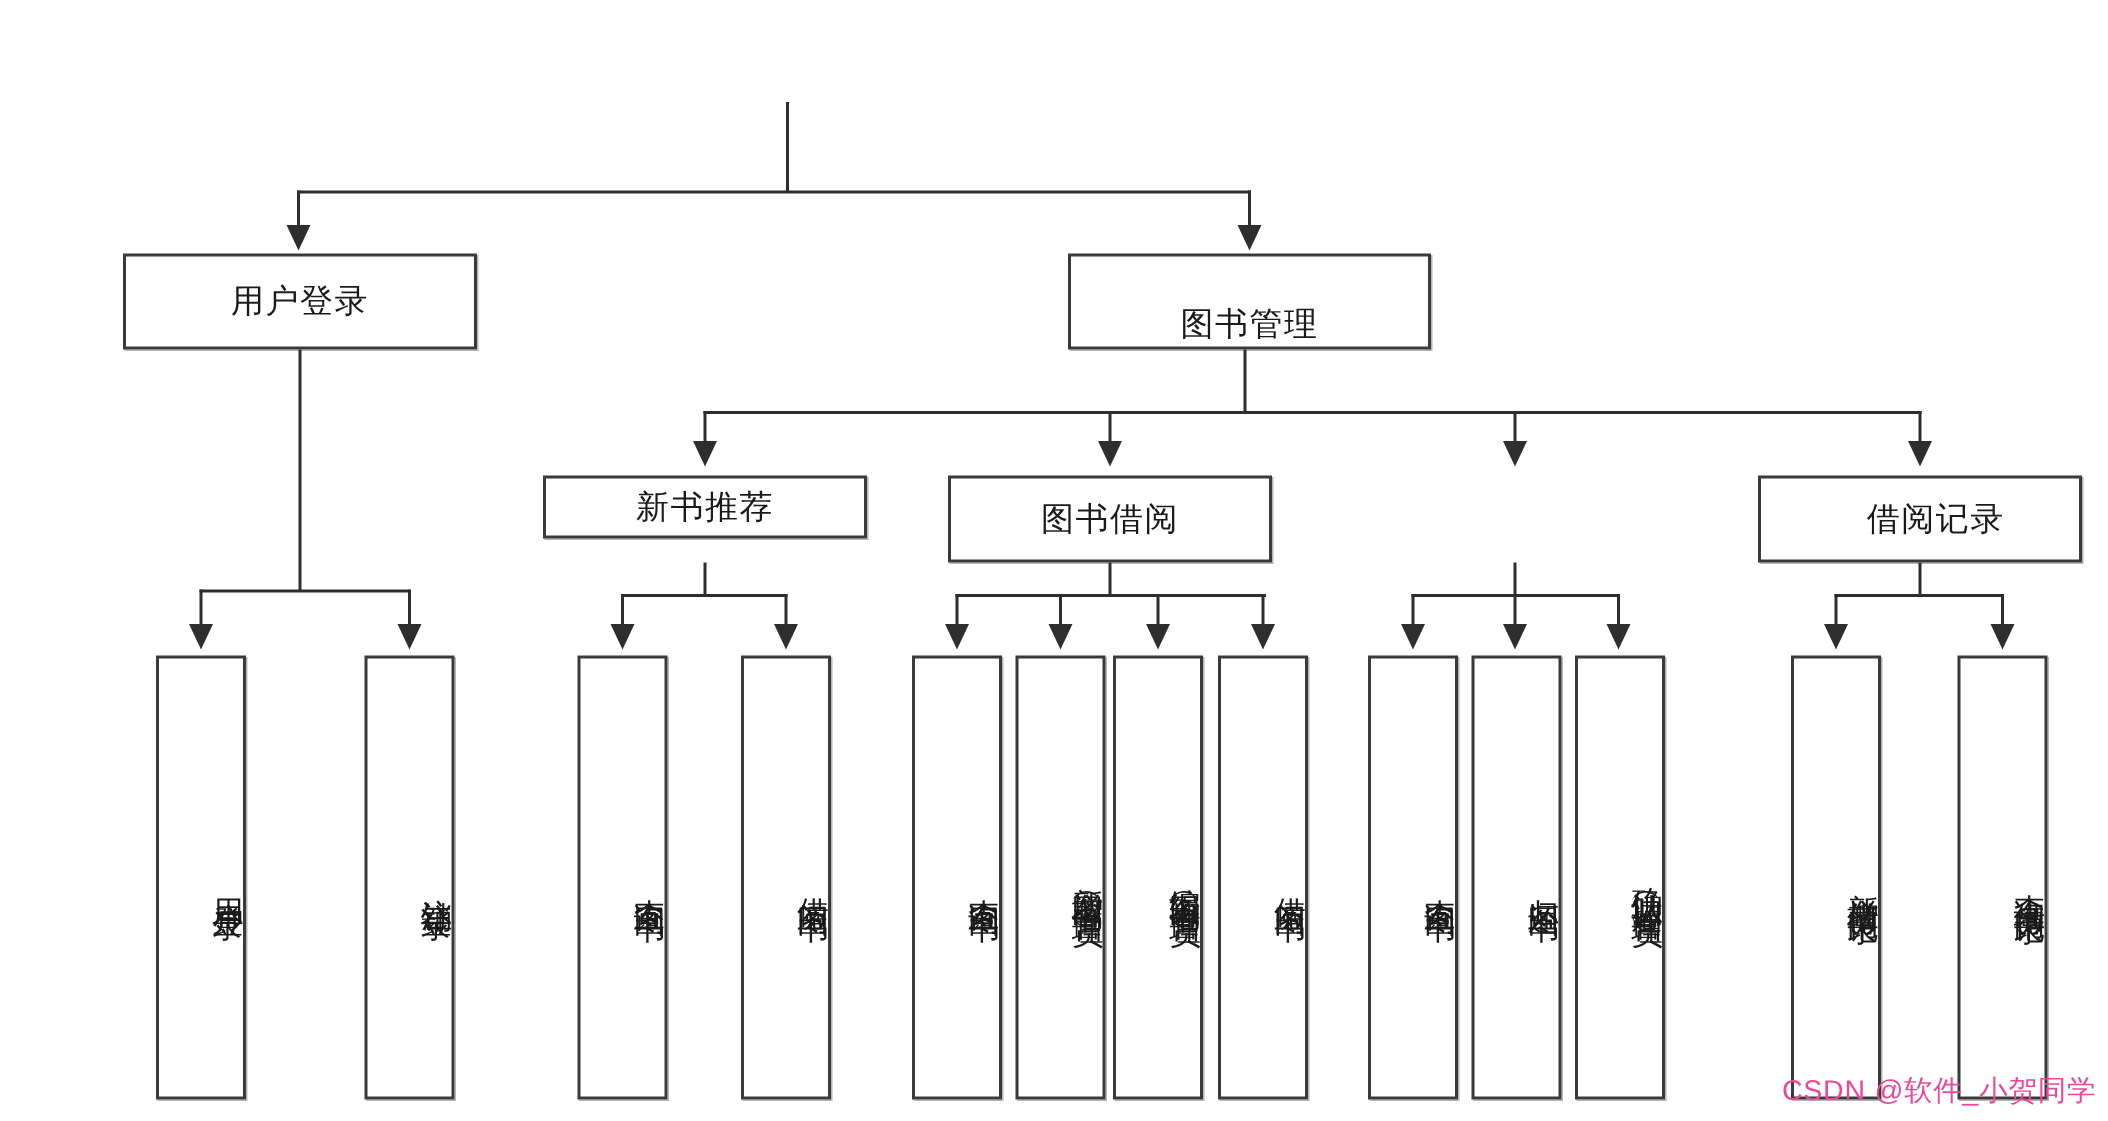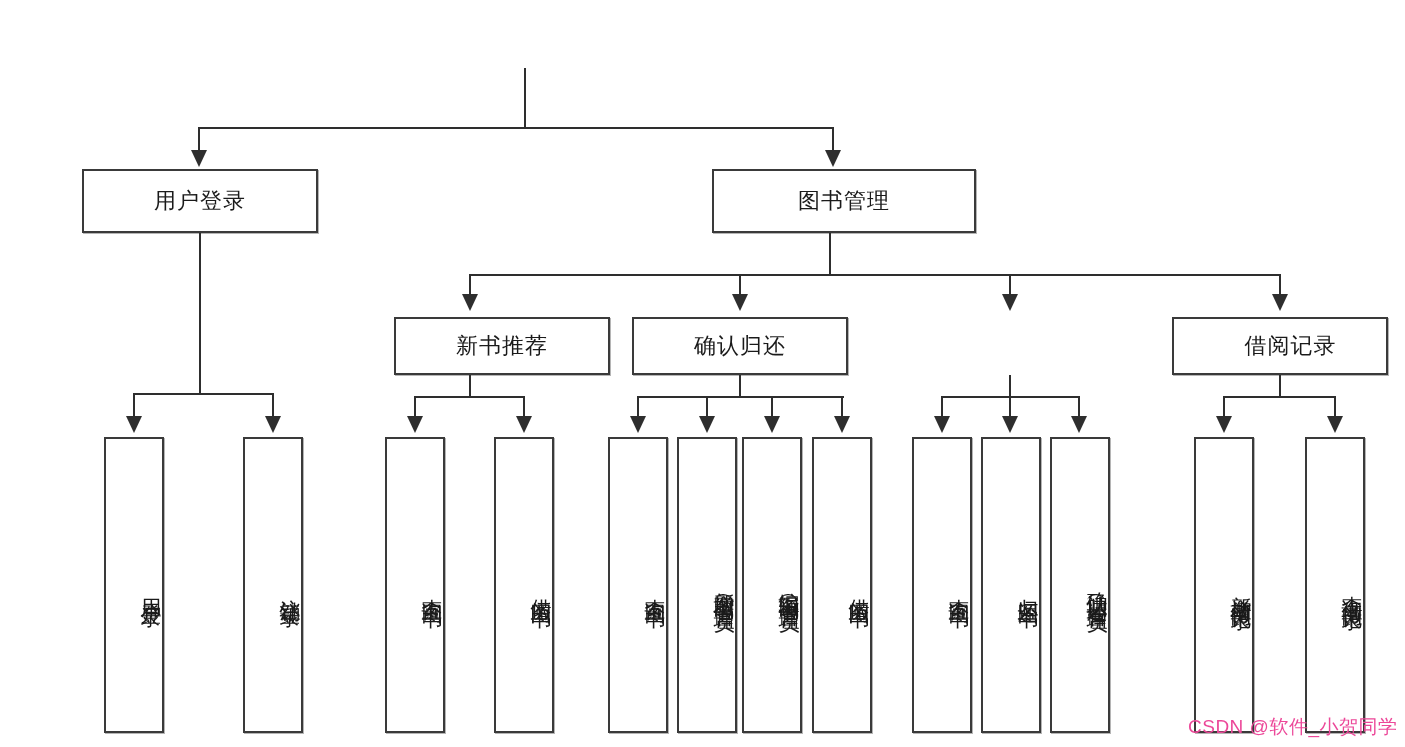--- a/index.html
+++ b/index.html
@@ -83,21 +83,21 @@
   <div class="edge h" style="left:198px; top:127px; width:636px; height:2px;"></div>
 
   <div class="edge v" style="left:198px; top:127px; width:2px; height:25px;"></div>
   <div class="arrow" style="left:191px; top:150px;"></div>
   <div class="edge v" style="left:832px; top:127px; width:2px; height:25px;"></div>
   <div class="arrow" style="left:825px; top:150px;"></div>
 
   <div class="node horiz" style="left:82px; top:169px; width:236px; height:64px;">
     <span>用户登录</span>
   </div>
-  <div class="node horiz" style="left:712px; top:169px; width:264px; height:64px;">
+  <div class="node horiz" style="left:712px; top:169px; width:242px; height:64px;align-items:flex-end;">
     <span>图书管理</span>
   </div>
 
   <div class="edge v" style="left:199px; top:233px; width:2px; height:161px;"></div>
   <div class="edge h" style="left:133px; top:393px; width:140px; height:2px;"></div>
   <div class="edge v" style="left:133px; top:393px; width:2px; height:25px;"></div>
   <div class="arrow" style="left:126px; top:416px;"></div>
   <div class="edge v" style="left:272px; top:393px; width:2px; height:25px;"></div>
   <div class="arrow" style="left:265px; top:416px;"></div>
 
@@ -112,25 +112,25 @@
   <div class="edge h" style="left:469px; top:274px; width:812px; height:2px;"></div>
   <div class="edge v" style="left:469px; top:274px; width:2px; height:22px;"></div>
   <div class="arrow" style="left:462px; top:294px;"></div>
   <div class="edge v" style="left:739px; top:274px; width:2px; height:22px;"></div>
   <div class="arrow" style="left:732px; top:294px;"></div>
   <div class="edge v" style="left:1009px; top:274px; width:2px; height:22px;"></div>
   <div class="arrow" style="left:1002px; top:294px;"></div>
   <div class="edge v" style="left:1279px; top:274px; width:2px; height:22px;"></div>
   <div class="arrow" style="left:1272px; top:294px;"></div>
 
-  <div class="node horiz" style="left:362px; top:317px; width:216px; height:58px;margin-left:32px;">
+  <div class="node horiz" style="left:362px; top:317px; width:216px; height:42px;">
     <span>新书推荐</span>
   </div>
   <div class="node horiz" style="left:632px; top:317px; width:216px; height:58px;">
-    <span>确认归还</span>
+    <span>图书借阅</span>
   </div>
   <div class="node horiz" style="left:1172px; top:317px; width:216px; height:58px;padding-left:21px;">
     <span>借阅记录</span>
   </div>
 
   <div class="edge v" style="left:469px; top:375px; width:2px; height:22px;"></div>
   <div class="edge h" style="left:414px; top:396px; width:111px; height:2px;"></div>
   <div class="edge v" style="left:414px; top:396px; width:2px; height:22px;"></div>
   <div class="arrow" style="left:407px; top:416px;"></div>
   <div class="edge v" style="left:523px; top:396px; width:2px; height:22px;"></div>

